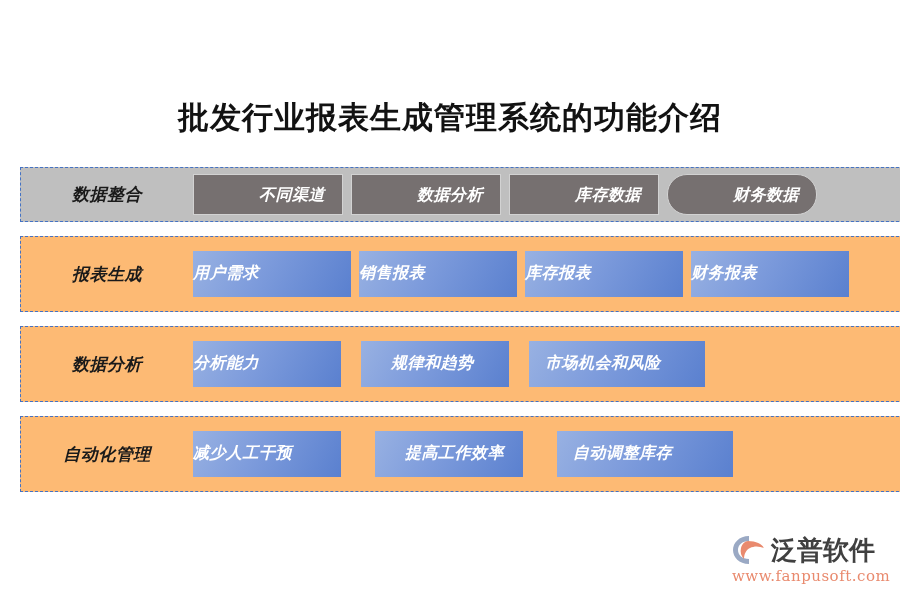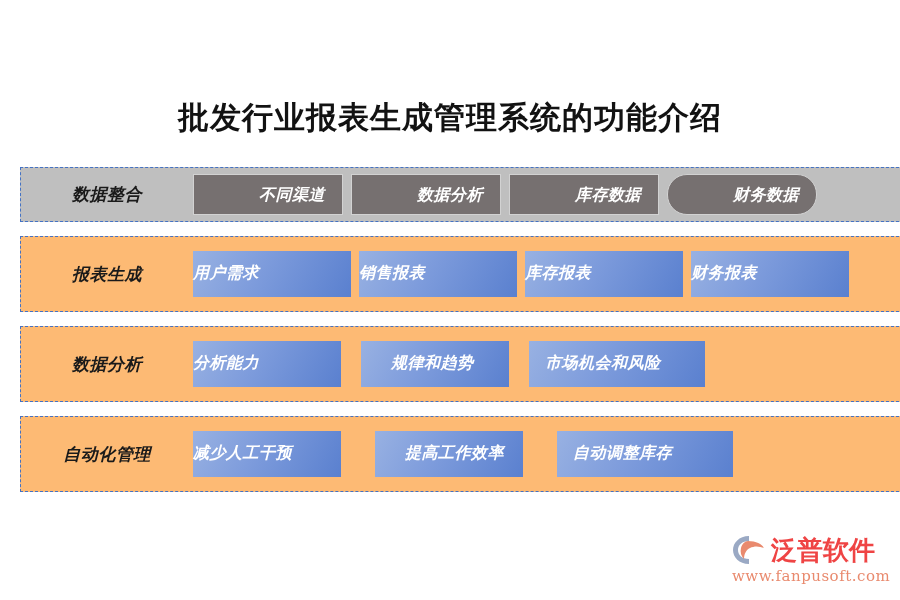--- a/index.html
+++ b/index.html
@@ -150,21 +150,21 @@
   }
   .logo-mark {
     width: 34px;
     height: 32px;
     flex: 0 0 auto;
     margin-right: 5px;
   }
   .logo-name {
     font-size: 26px;
     font-weight: bold;
-    color: #ef4444;
+    color: #404040;
     font-family: "DejaVu Serif", "Liberation Serif", serif;
     letter-spacing: 0px;
     line-height: 32px;
   }
   .logo-url {
     font-size: 15px;
     color: #E98A6E;
     text-align: center;
     font-family: "DejaVu Serif", "Liberation Serif", serif;
     letter-spacing: 0.5px;

